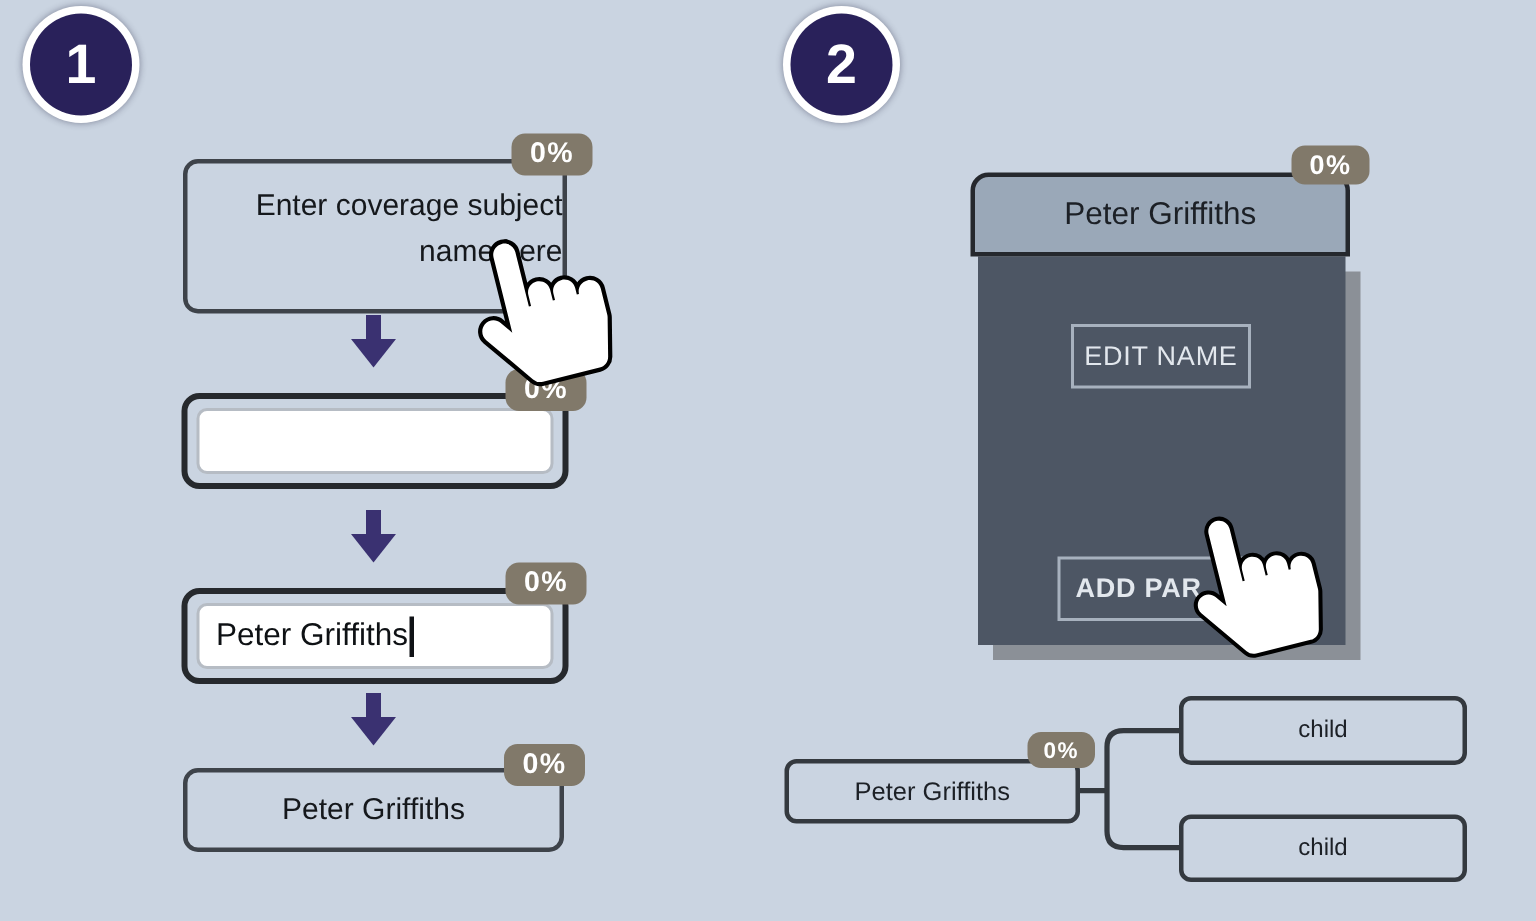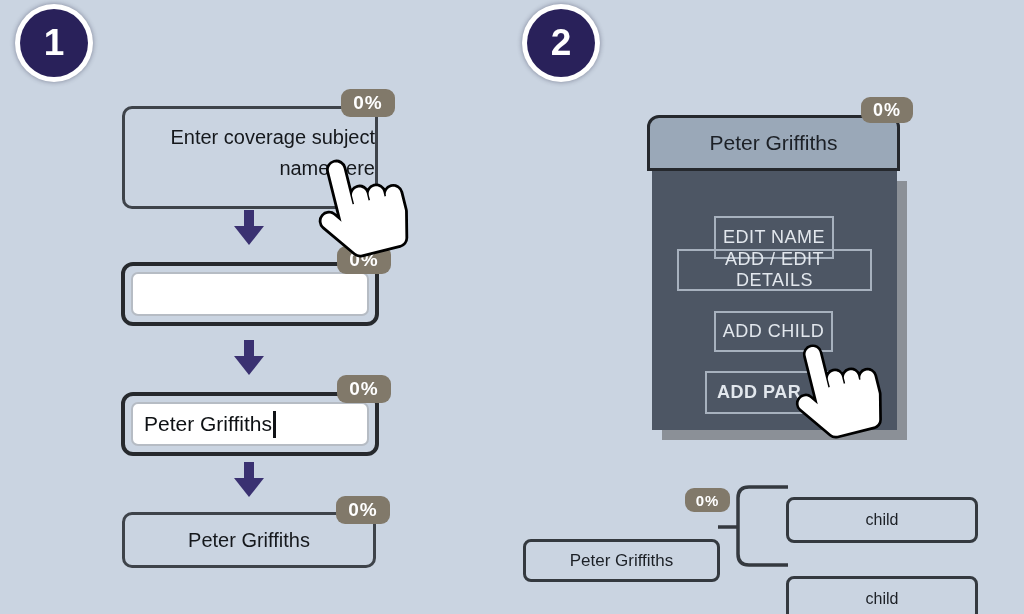--- a/index.html
+++ b/index.html
@@ -47,21 +47,21 @@
   .menu-body{position:absolute;left:652px;top:171px;width:245px;height:259px;
     background:#4d5664;box-shadow:10px 10px 0 #8b9097;z-index:2;}
   .menu-btn{position:absolute;border:2px solid #a7b1be;background:transparent;
     color:#e2e7ed;font-size:18px;letter-spacing:.5px;
     display:flex;align-items:center;justify-content:center;z-index:4;
     font-family:"Liberation Sans",sans-serif;}
 
   
   .tree-box{position:absolute;border:3px solid #34393f;border-radius:8px;
     color:#1c2026;display:flex;align-items:center;justify-content:center;
-    background:transparent;margin-top:33px;}
+    background:transparent;}
   .tree-parent{left:523px;top:506px;width:191px;height:37px;font-size:17px;}
   .tree-child-1{left:786px;top:464px;width:186px;height:40px;font-size:16px;}
   .tree-child-2{left:786px;top:543px;width:186px;height:39px;font-size:16px;}
   .tree-lines{position:absolute;left:715px;top:455px;z-index:1;}
 
   
   .hand-cursor{position:absolute;z-index:9;transform:rotate(-14deg);transform-origin:50% 0%;}
 </style>
 </head>
 <body>
@@ -127,22 +127,20 @@
     <div class="inner">2</div>
   </div>
 
   <div class="menu-header">
     <span>Peter Griffiths</span>
   </div>
   <div class="badge mid" style="left:861px;top:97px;">0%</div>
   <div class="menu-body"></div>
 
   <button class="menu-btn" style="left:714px;top:188px;width:120px;height:43px;margin-top:28px;">EDIT NAME</button>
-  <button class="menu-btn" style="left:677px;top:249px;width:195px;height:42px;">ADD / EDIT DETAILS</button>
-  <button class="menu-btn" style="left:714px;top:311px;width:119px;height:41px;">ADD CHILD</button>
   <button class="menu-btn" style="left:705px;top:371px;width:137px;height:43px;justify-content:flex-start;padding-left:10px;font-weight:bold;">ADD PAR</button>
 
   <svg class="hand-cursor" style="left:778px;top:340px;width:92px;height:100px;" viewBox="-22 -22 492 556">
     <use href="#def-hand" fill="#ffffff" stroke="#000000" stroke-width="30" stroke-linejoin="round" paint-order="stroke"></use>
   </svg>
 
   <svg class="tree-lines" width="80" height="145" viewBox="0 0 80 145">
     <path d="M 3 72 H 23" stroke="#34393f" stroke-width="3.5" fill="none"></path>
     <path d="M 73 32 H 34 Q 23 32 23 43 V 99 Q 23 110 34 110 H 73" stroke="#34393f" stroke-width="3.5" fill="none"></path>
   </svg>

